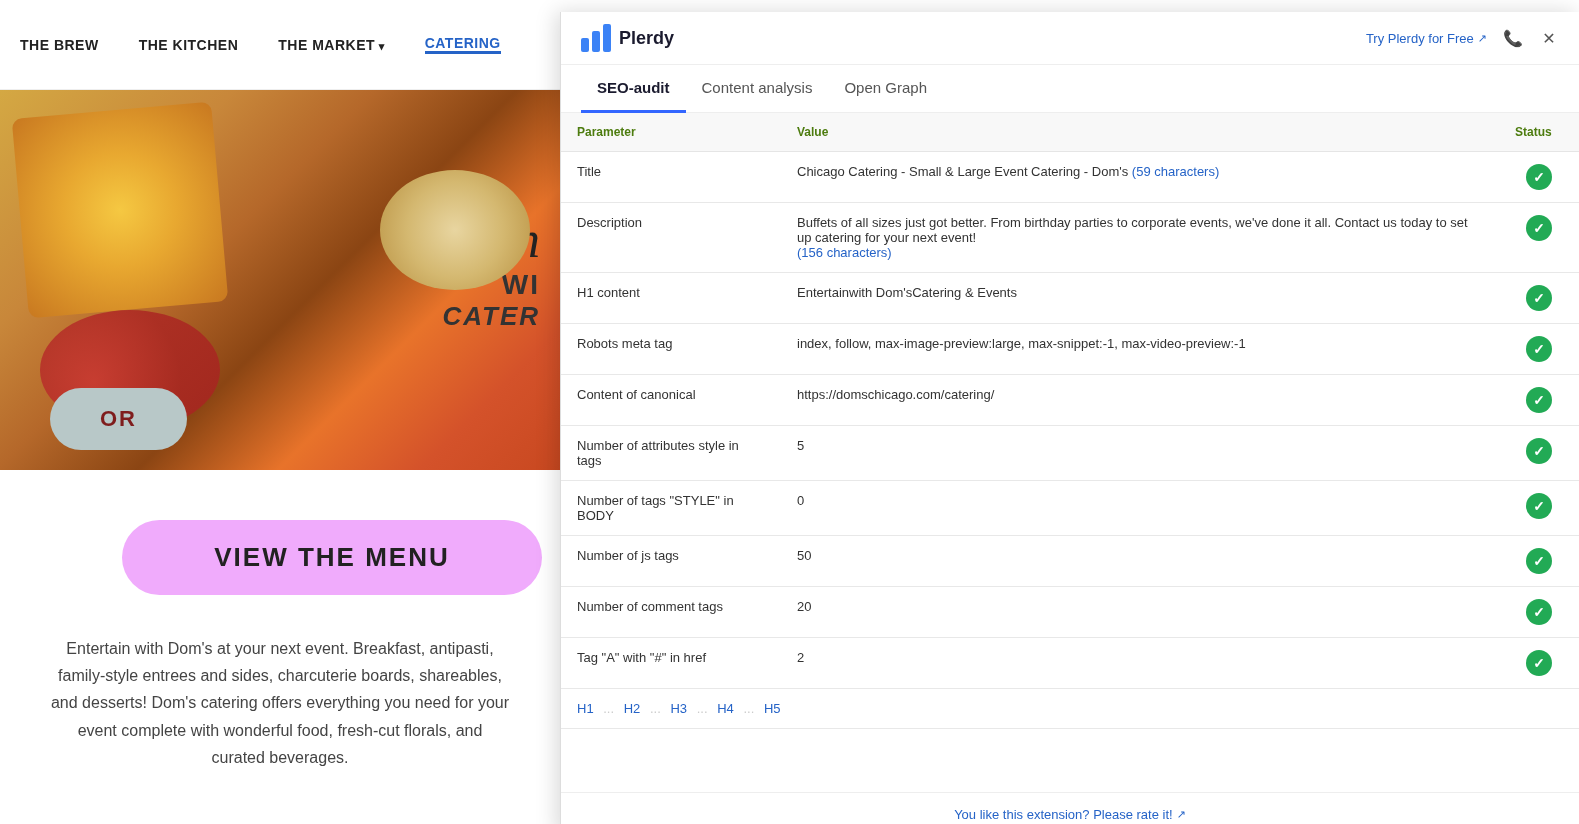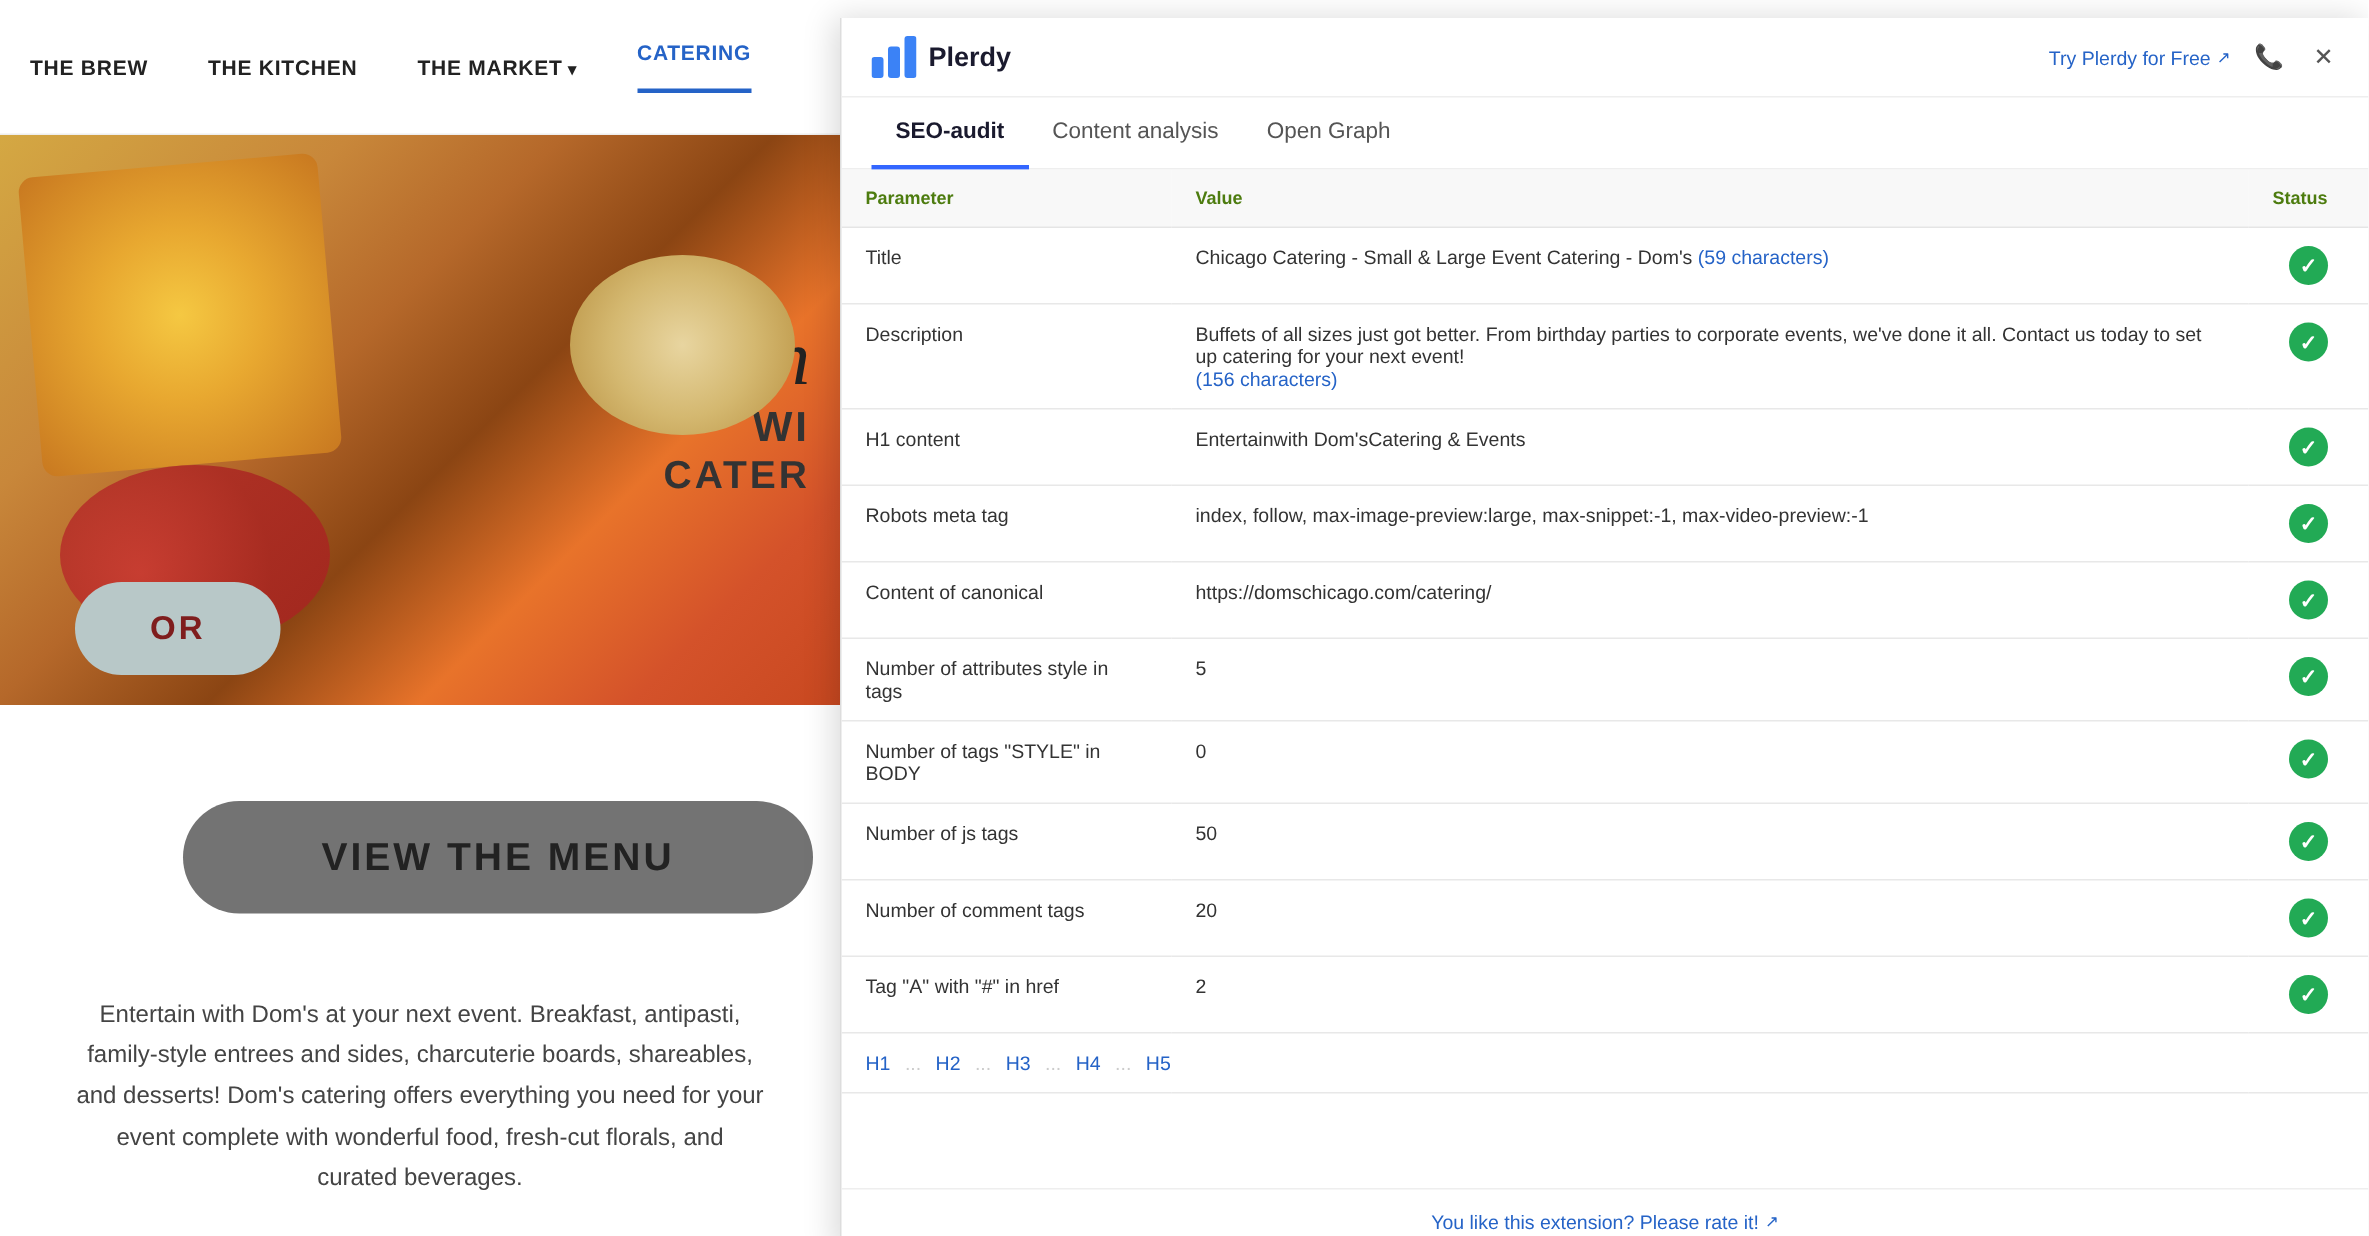--- a/index.html
+++ b/index.html
@@ -29,21 +29,21 @@
       font-weight: 600;
       color: #222;
       text-transform: uppercase;
       letter-spacing: 0.5px;
       cursor: pointer;
     }
 
     .nav-item.active {
       color: #2563c7;
       border-bottom: 3px solid #2563c7;
-      padding-bottom: 16px;
+      padding-bottom: 0;
     }
 
     .nav-item.with-arrow::after {
       content: ' ▾';
       font-size: 11px;
     }
 
     .hero-image {
       width: 560px;
       height: 380px;
@@ -101,41 +101,42 @@
       font-weight: 700;
       color: #333;
       letter-spacing: 2px;
     }
 
     .hero-text-cater {
       font-size: 26px;
       font-weight: 700;
       color: #333;
       letter-spacing: 2px;
+      font-style: italic;
     }
 
     .order-button {
       position: absolute;
       bottom: 20px;
       left: 50px;
       background: #b8c8c8;
       border: none;
       padding: 18px 50px;
       border-radius: 40px;
       font-size: 22px;
       font-weight: 800;
       color: #7f1d1d;
       letter-spacing: 2px;
       cursor: pointer;
     }
 
     .view-menu-button {
       display: block;
-      margin: 44px auto;
-      background: #737373;
+      margin: 30px auto;
+      background: #f0abfc;
       border: none;
       padding: 22px 80px;
       border-radius: 50px;
       font-size: 26px;
       font-weight: 800;
       color: #222;
       letter-spacing: 2px;
       cursor: pointer;
       width: 420px;
       text-align: center;

